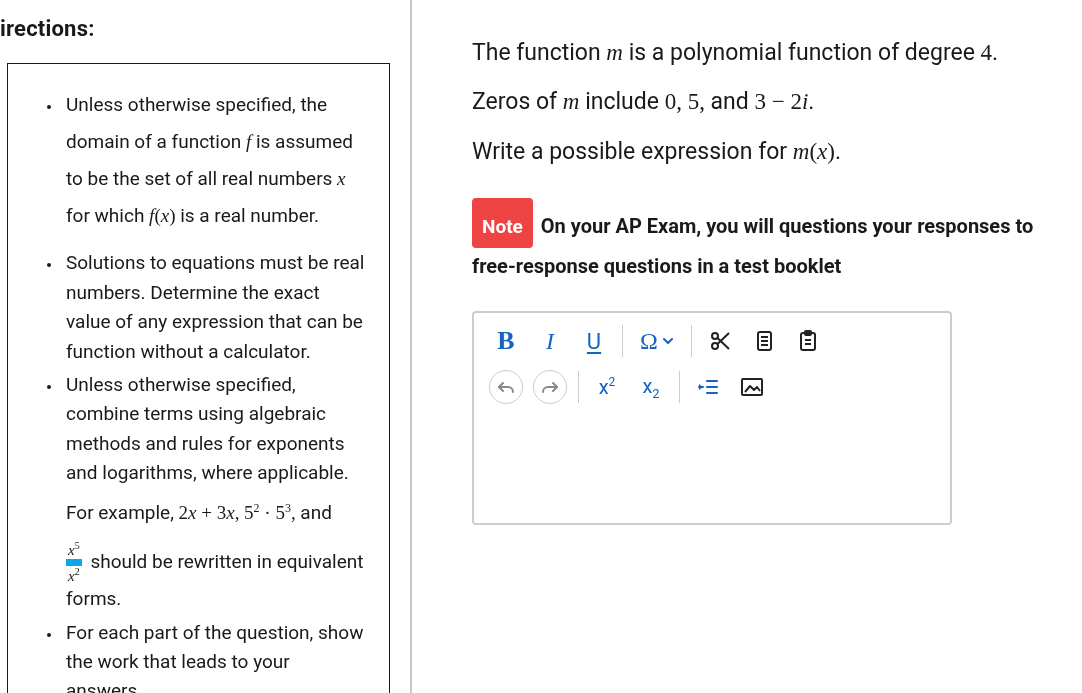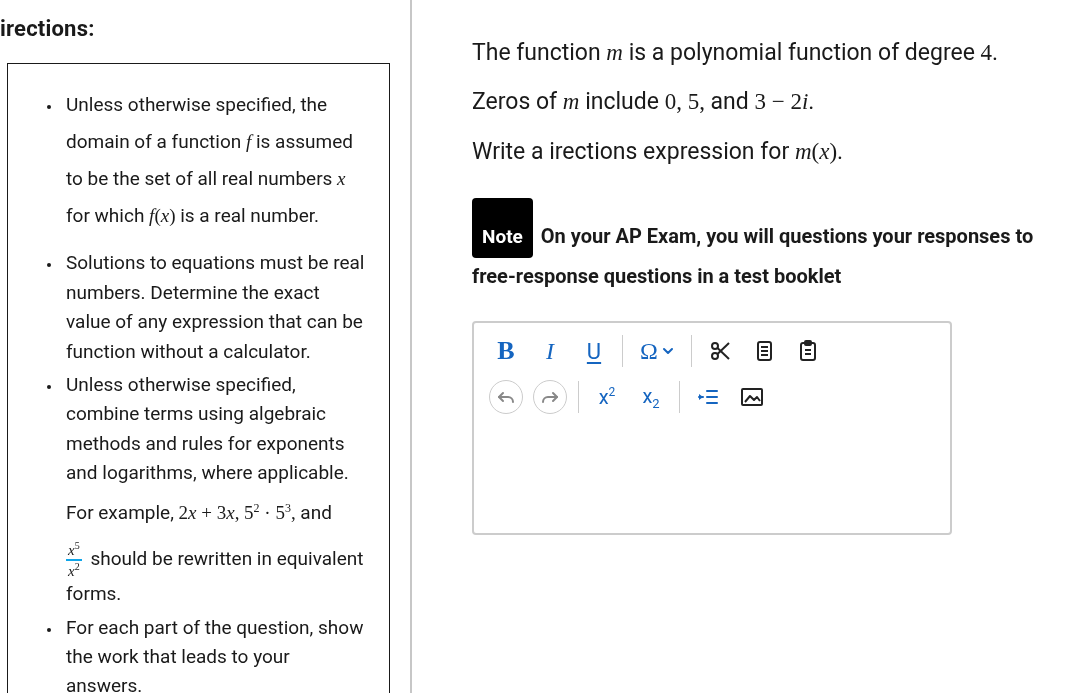--- a/index.html
+++ b/index.html
@@ -51,24 +51,24 @@
     line-height:2.15;
   }
   .note-row {
     margin-top:22px;
     font-size:20px;
     font-weight:700;
     line-height:1.85;
   }
   .note-badge {
     display:inline-block;
-    background:#000000;
+    background:#ef4444;
     color:#fff;
     font-weight:700;
-    padding:21px 10px 4px 10px;
+    padding:11px 10px 4px 10px;
     border-radius:4px;
     margin-right:8px;
     font-size:19px;
   }
 
   .editor {
     margin-top:26px;
     border:2px solid #ccc;
     border-radius:4px;
     width:480px;
@@ -122,21 +122,21 @@
   .frac {
     display:inline-block;
     text-align:center;
     vertical-align:middle;
     font-family:"Times New Roman", serif;
     font-style:italic;
     font-size:15px;
     line-height:1;
     margin-right:4px;
   }
-  .frac .num { display:block; border-bottom:2px solid #0ea5e9; padding:0 2px 1px 2px;}
+  .frac .num { display:block; border-bottom:7px solid #0ea5e9; padding:0 2px 1px 2px;}
   .frac .den { display:block; padding-top:1px;}
   .frac sup { font-size:10px; font-style:normal;}
 
   svg { display:block; }
 </style>
 </head>
 <body>
 
 <div class="left">
   <div class="dir-heading">irections:</div>
@@ -161,21 +161,21 @@
   </div>
 </div>
 
 <div class="divider"></div>
 
 <div class="right">
 
   <div class="q-text">
     <span>The function </span><span class="mvar">m</span><span> is a polynomial function of degree </span><span class="mup">4</span><span>. Zeros of </span><span class="mvar">m</span><span> include </span><span class="mup">0, 5,</span><span> and </span><span class="mup">3 − 2<span class="mvar">i</span></span><span>.</span>
     <br>
-    <span>Write a irections expression for </span><span class="mvar">m</span><span class="mup">(</span><span class="mvar">x</span><span class="mup">)</span><span>.</span>
+    <span>Write a possible expression for </span><span class="mvar">m</span><span class="mup">(</span><span class="mvar">x</span><span class="mup">)</span><span>.</span>
   </div>
 
   <div class="note-row">
     <span class="note-badge">Note</span><span>On your AP Exam, you will questions your responses to free-response questions in a test booklet</span>
   </div>
 
   <div class="editor">
     <div class="toolbar">
 
       <div class="tb-btn">

